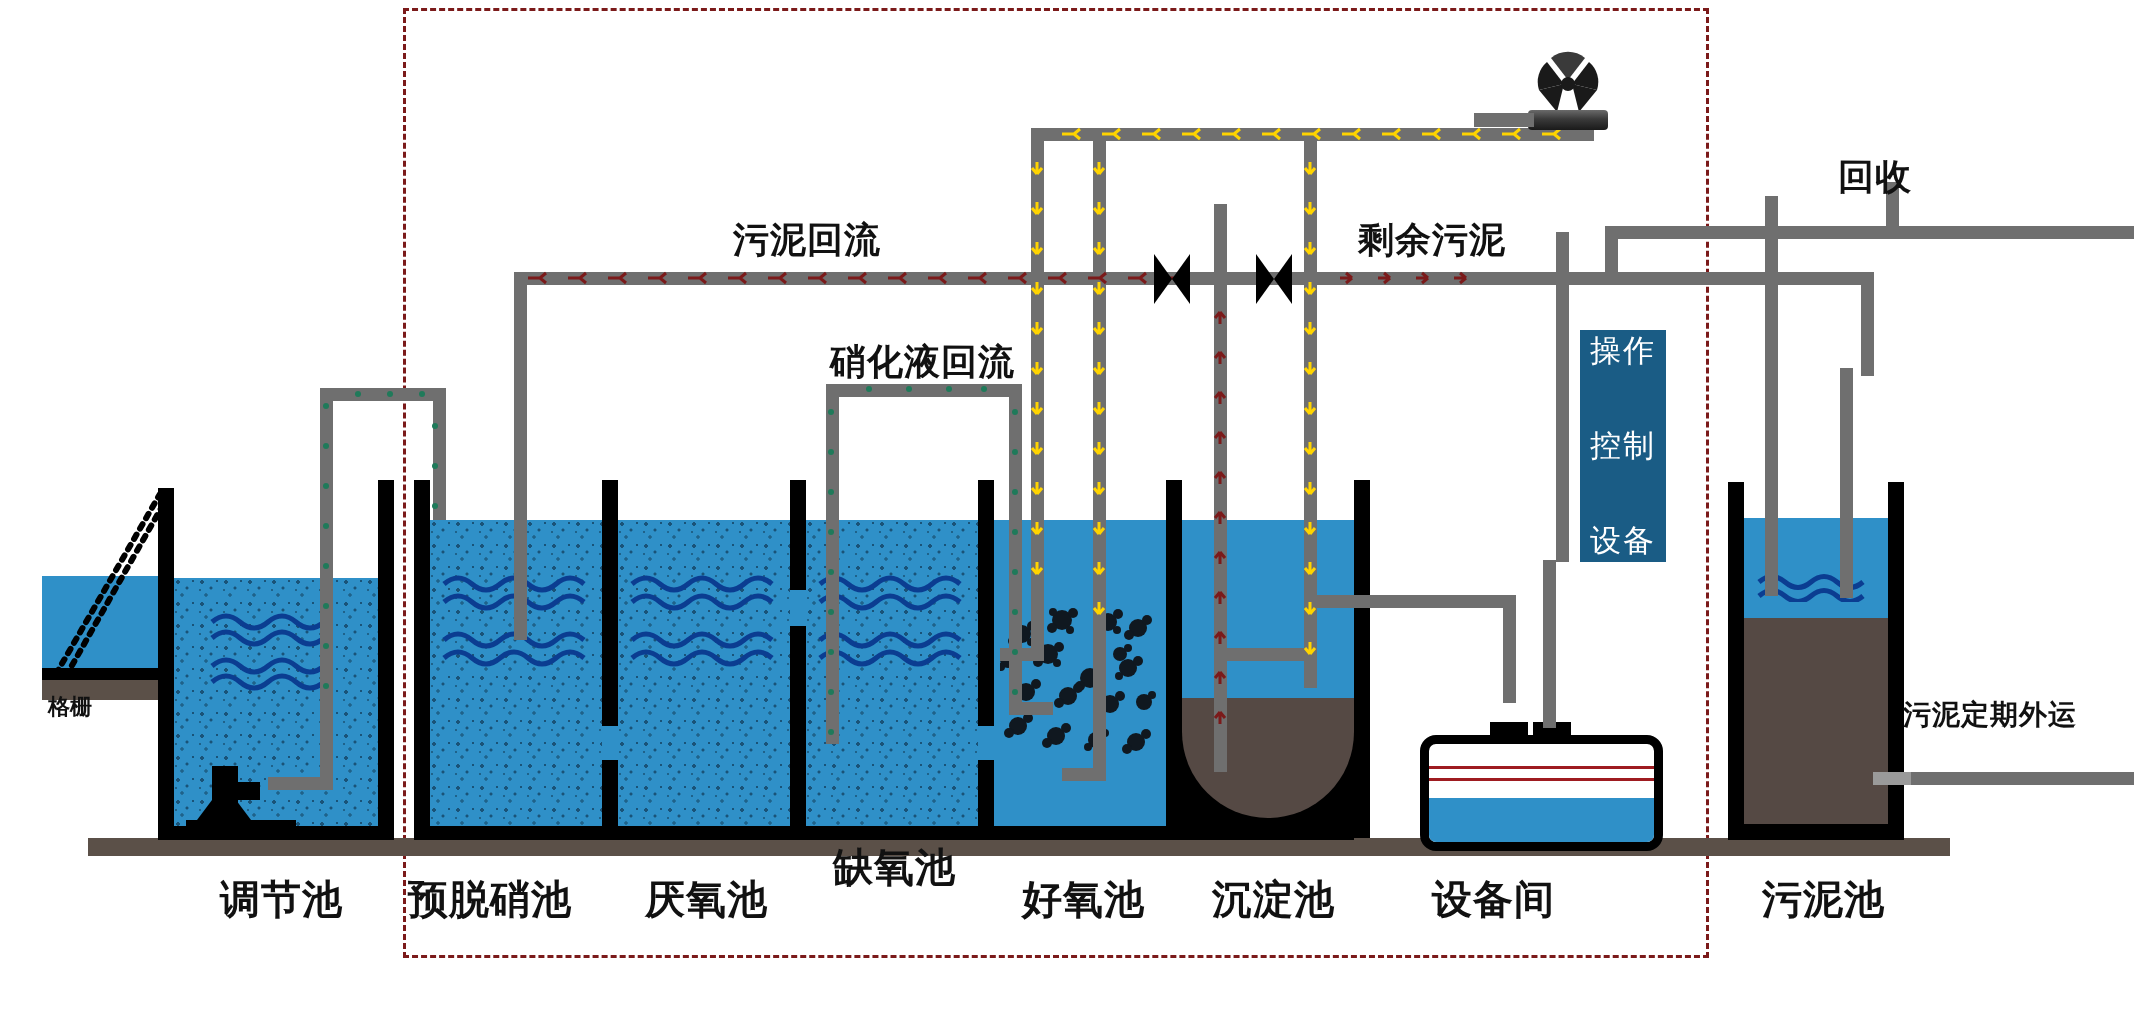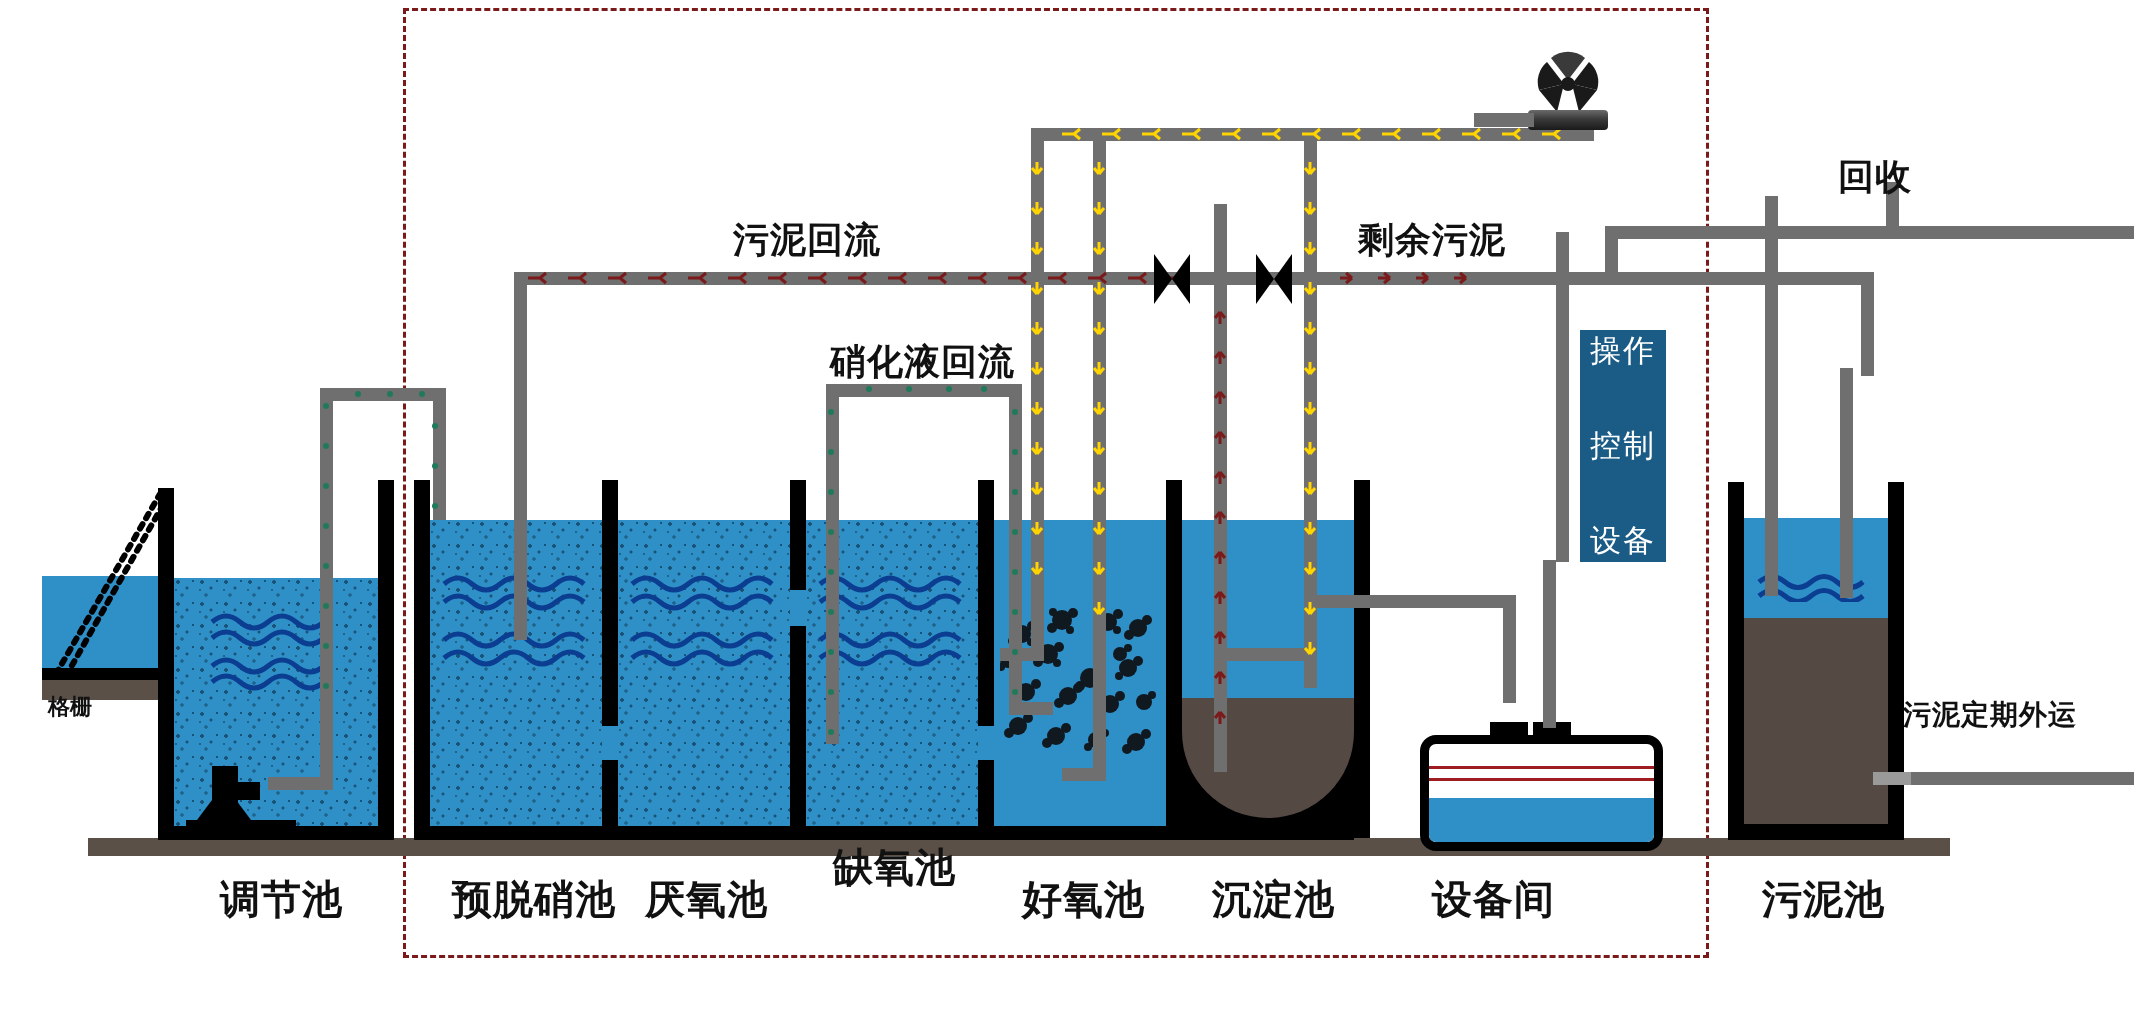--- a/index.html
+++ b/index.html
@@ -499,21 +499,21 @@
   <div class="blowerbase" style="left:1528px;top:110px;width:80px;height:20px;"></div>
   <div class="pipe" style="left:1474px;top:113px;width:60px;height:14px;"></div>
 
   <div class="lbl lbl-pipe" style="left:733px;top:216px;font-size:36px;">污泥回流</div>
   <div class="lbl lbl-pipe" style="left:830px;top:338px;font-size:36px;">硝化液回流</div>
   <div class="lbl lbl-pipe" style="left:1358px;top:216px;font-size:36px;">剩余污泥</div>
   <div class="lbl lbl-pipe" style="left:1838px;top:153px;font-size:36px;">回收</div>
   <div class="lbl lbl-pipe" style="left:1903px;top:696px;font-size:28px;">污泥定期外运</div>
 
   <div class="lbl lbl-bottom" style="left:220px;top:872px;">调节池</div>
-  <div class="lbl lbl-bottom" style="left:452px;top:872px;text-align:center;">预脱硝池</div>
+  <div class="lbl lbl-bottom" style="left:408px;top:872px;text-align:center;">预脱硝池</div>
   <div class="lbl lbl-bottom" style="left:645px;top:872px;">厌氧池</div>
   <div class="lbl lbl-bottom" style="left:833px;top:840px;">缺氧池</div>
   <div class="lbl lbl-bottom" style="left:1022px;top:872px;">好氧池</div>
   <div class="lbl lbl-bottom" style="left:1212px;top:872px;">沉淀池</div>
   <div class="lbl lbl-bottom" style="left:1432px;top:872px;">设备间</div>
   <div class="lbl lbl-bottom" style="left:1762px;top:872px;">污泥池</div>
 
 </div>
 
 </body></html>

